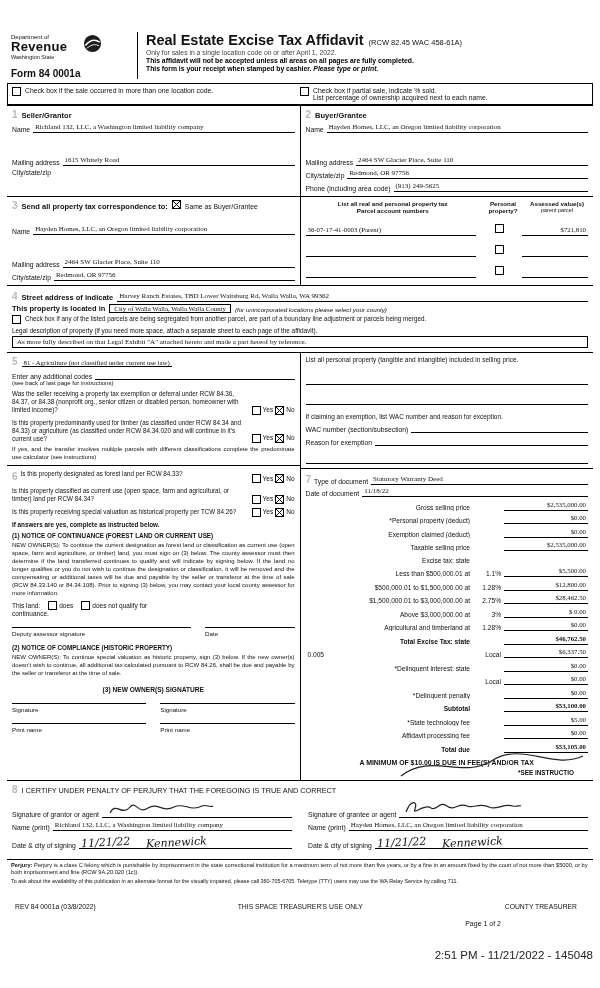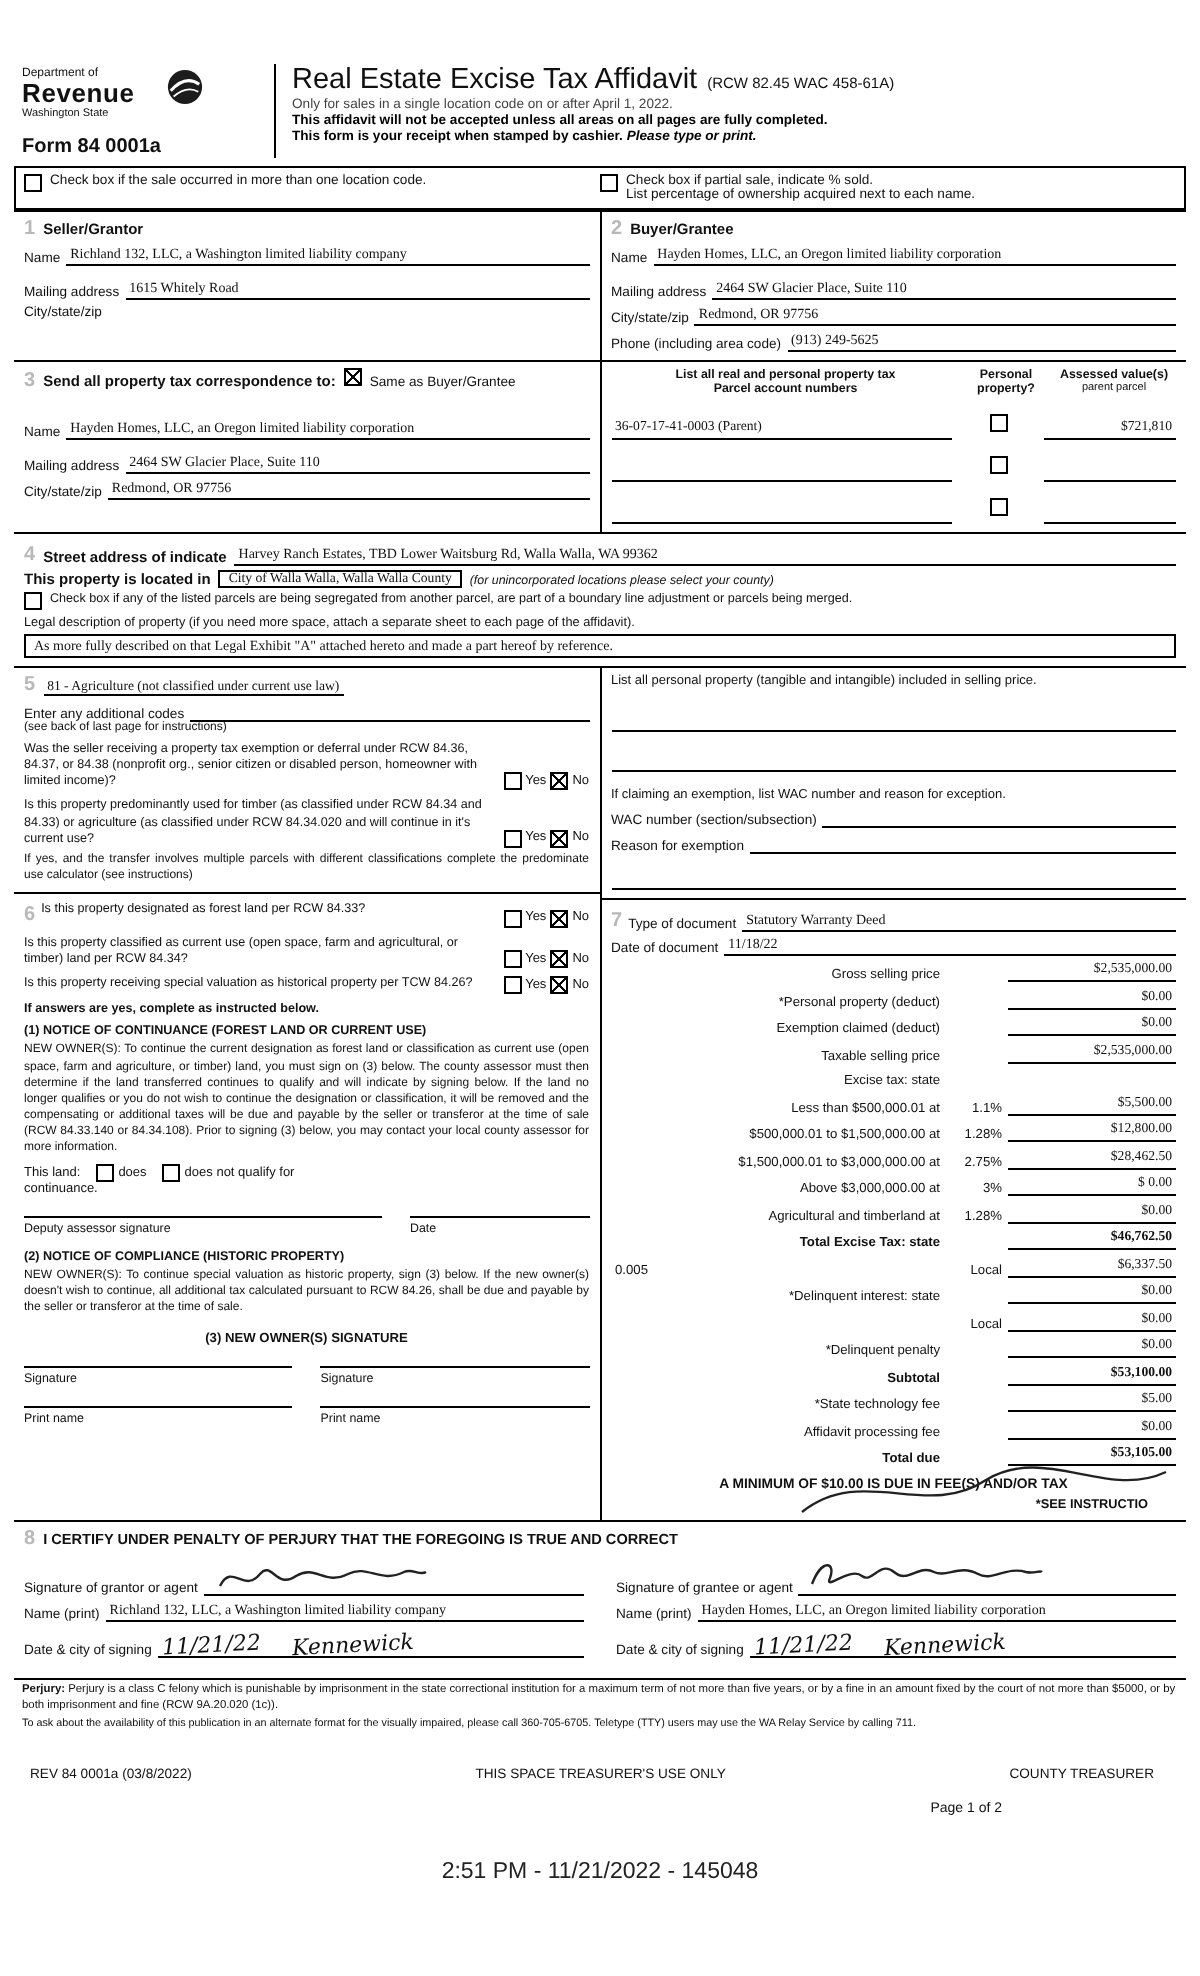--- a/index.html
+++ b/index.html
@@ -12,39 +12,39 @@
   
   .hdr{display:flex;align-items:stretch}
   .hdr-left{width:126px;padding:2px 0 0 4px}
   .logo-row{display:flex;gap:16px;align-items:flex-start}
   .dept-of{font-size:6px}
   .revenue{font-size:13px;font-weight:bold;letter-spacing:.3px;line-height:1}
   .wa-state{font-size:5.5px;margin-top:1px}
   .form-no{font-size:10px;font-weight:bold;margin-top:8px}
   .hdr-right{flex:1;border-left:1.5px solid #000;padding:0 0 2px 8px}
   .title-line{display:flex;align-items:baseline;gap:5px}
-  .main-title{font-size:14.5px;font-weight:normal;white-space:nowrap}
+  .main-title{font-size:14.5px;font-weight:bold;white-space:nowrap}
   .rcw{font-size:7.5px}
   .sub{font-size:6.8px;color:#444;margin-top:1px}
   .sub.b{font-weight:bold;color:#000}
   
   .band{border:1px solid #000;display:flex;margin-top:4px;padding:3px 4px;font-size:6.8px}
   .band-l{width:50%;display:flex;gap:4px;align-items:flex-start}
   .band-r{width:50%;display:flex;gap:4px;align-items:flex-start}
   
   .split{display:flex;border-top:1px solid #000}
   .split>.c{width:50%;padding:3px 5px 4px}
   .split>.c:first-child{border-right:1px solid #000}
   .sec-head{display:flex;align-items:baseline;gap:4px}
   .num{color:#b9b9b9;font-weight:bold;font-size:10px;flex:0 0 auto}
   .h{font-weight:bold;font-size:7.5px}
   .fr{display:flex;align-items:flex-end;margin-top:3px;font-size:6.8px}
   .fl{white-space:nowrap;padding-right:3px}
   .fv{flex:1;border-bottom:1px solid #000;font-family:"Liberation Serif",serif;font-size:7px;padding:0 2px;min-height:9px;line-height:1.25}
-  .gap{margin-top:7px}
+  .gap{margin-top:23px}
   
   .phead{display:flex;text-align:center;font-weight:bold;font-size:6.2px;line-height:1.2}
   .pc1{flex:1}.pc2{width:46px}.pc3{width:62px}
   .tiny{font-size:5.5px;font-weight:normal}
   .prow{display:flex;align-items:flex-end;margin-top:3px}
   .pc1v{flex:1;border-bottom:1px solid #000;font-size:6.8px;min-height:9px;padding:0 2px}
   .pc2v{width:46px;text-align:center}
   .pc3v{width:62px;border-bottom:1px solid #000;text-align:right;font-size:6.8px;min-height:9px;padding:0 2px}
   
   .sec4{border-top:1px solid #000;padding:3px 5px 4px}
@@ -79,34 +79,34 @@
   .tl.left{text-align:left;padding-left:2px}
   .tr8{width:28px;text-align:right;padding-right:3px;white-space:nowrap}
   .tv{width:80px;text-align:right;border-bottom:1px solid #000;font-family:"Liberation Serif",serif;font-size:6.8px;padding:0 2px;min-height:9px}
   .tv.noline{border-bottom:none}
   .trow.b{font-weight:bold}
   .minimum{font-weight:bold;font-size:6.9px;text-align:center;margin-top:6px}
   .seeinstr{font-weight:bold;font-size:6.4px;text-align:right;margin-top:3px;padding-right:14px}
   .flourish{position:absolute;right:6px;bottom:-2px;pointer-events:none}
   
   .sec8{border-top:1px solid #000;padding:3px 5px 5px}
-  .h8{font-weight:bold;font-size:7.3px}
+  .h8{font-weight:normal;font-size:7.3px}
   .cert-cols{display:flex;gap:16px;margin-top:5px}
   .cc{width:50%}
   .sigline{position:relative;height:14px}
   .scrib{position:absolute;left:4px;bottom:-2px}
   .dateline{display:flex;gap:16px;align-items:flex-end;height:14px}
   .handw{font-family:"DejaVu Serif",serif;font-style:italic;font-size:11px;transform:rotate(-3deg);line-height:1}
   
   .perjury{border-top:1px solid #000;margin-top:5px;padding:2px 4px;font-size:5.7px;line-height:1.35}
   .perjury .b{font-weight:bold}
   .alt{margin-top:1px;font-size:5.4px}
   .foot{display:flex;justify-content:space-between;font-size:6.8px;margin-top:16px;padding:0 16px 0 8px}
   .page-no{text-align:right;margin:10px 92px 0 0;font-size:7px}
-  .stamp{text-align:center;font-size:11.5px;margin-top:22px;color:#222}
+  .stamp{text-align:right;font-size:11.5px;margin-top:22px;color:#222}
 </style>
 </head>
 <body>
 
 <div class="page">
 
   <div class="hdr">
     <div class="hdr-left">
       <div class="logo-row">
         <div>

